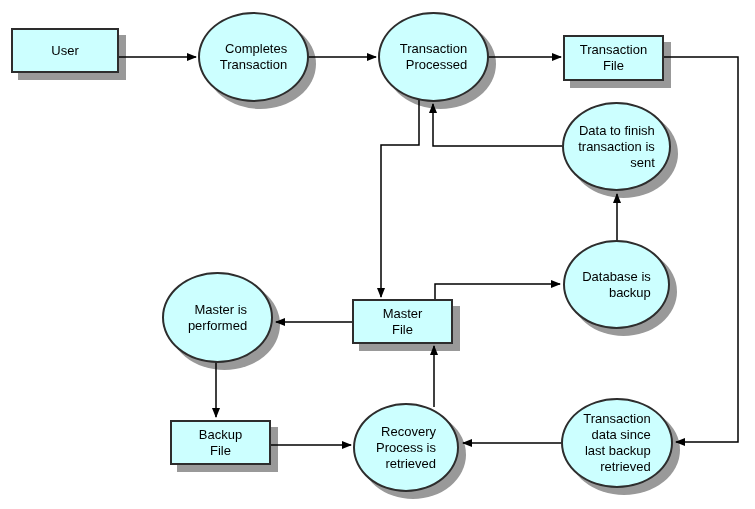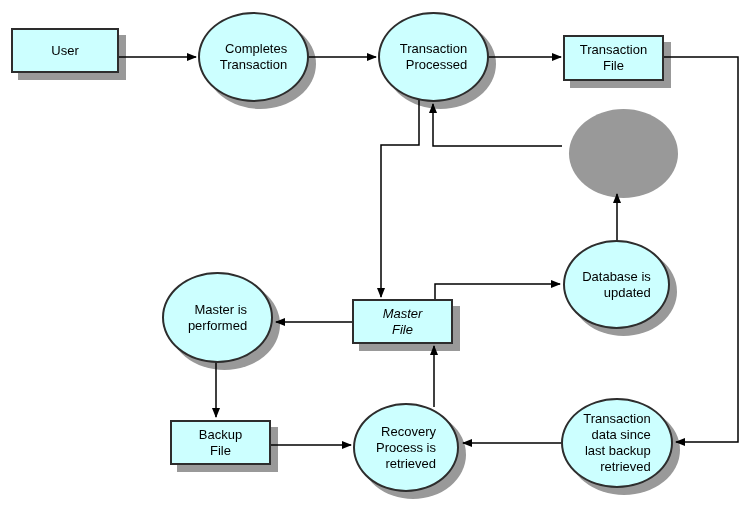--- a/index.html
+++ b/index.html
@@ -86,27 +86,32 @@
   <div class="node ellipse" style="left:378px; top:12px; width:111px; height:90px;">
     <span class="lbl">Transaction
 Processed</span>
   </div>
 
   <div class="node" style="left:563px; top:35px; width:101px; height:46px;">
     <span class="lbl">Transaction
 File</span>
   </div>
 
+  <div class="node ellipse" style="left:562px; top:102px; width:109px; height:89px;">
+    <span class="lbl">Data to finish
+transaction is
+sent</span>
+  </div>
 
   <div class="node ellipse" style="left:563px; top:240px; width:107px; height:89px;">
     <span class="lbl">Database is
-updated</span>
+backup</span>
   </div>
 
-  <div class="node" style="left:352px; top:299px; width:101px; height:45px;font-style:italic;">
+  <div class="node" style="left:352px; top:299px; width:101px; height:45px;">
     <span class="lbl">Master
 File</span>
   </div>
 
   <div class="node ellipse" style="left:162px; top:272px; width:111px; height:91px;">
     <span class="lbl">Master is
 performed</span>
   </div>
 
   <div class="node" style="left:170px; top:420px; width:101px; height:45px;">

